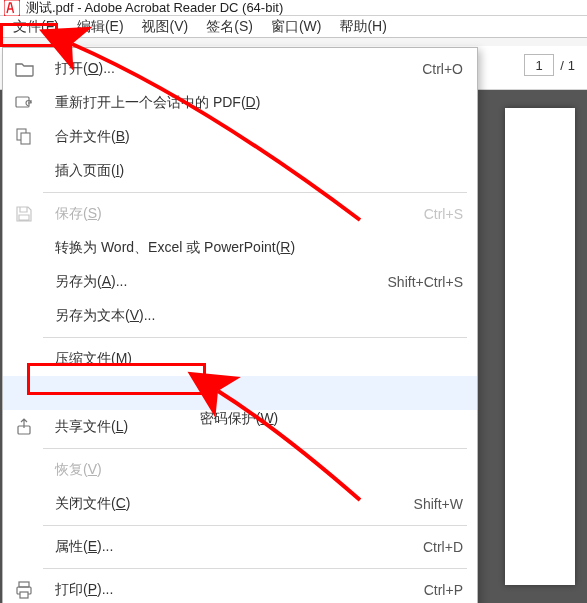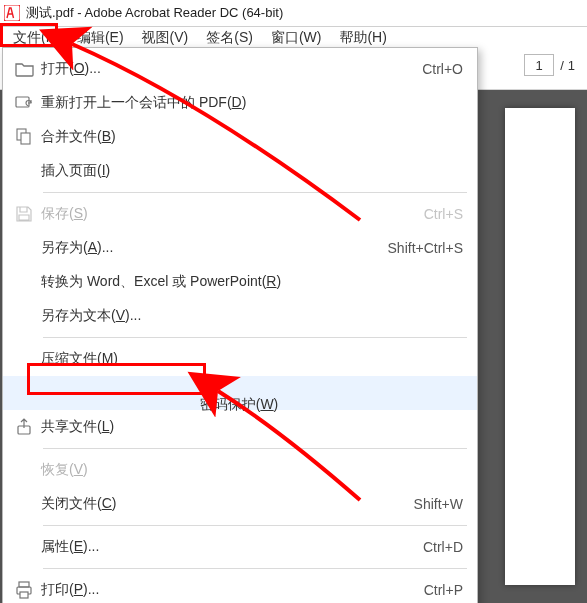--- a/index.html
+++ b/index.html
@@ -7,21 +7,21 @@
     body {
       font-family:"Microsoft YaHei","Segoe UI",Arial,sans-serif;
       font-size:13px;
       color:#333;
       background:#f5f5f5;
       position:relative;
       overflow:hidden;
     }
     
     .titlebar {
-      height:27px;
+      height:16px;
       display:flex;
       align-items:center;
       padding:0 4px;
       background:#fff;
       border-bottom:1px solid #d0d0d0;
     }
     .titlebar .app-icon { width:16px; height:16px; margin-right:6px; }
     .titlebar-title { font-size:13px; color:#222; }
     
     .menubar {
@@ -82,20 +82,21 @@
       background:#fff;
       border:1px solid #b9b9b9;
       box-shadow:3px 3px 8px rgba(0,0,0,.25);
       padding:4px 0 8px 0;
     }
     .dd-row {
       height:34px;
       display:flex;
       align-items:center;
       padding:0 14px 0 12px;
+      gap:14px;
     }
     .dd-row.highlight { background:#eaf3ff;flex-direction:column; }
     .dd-row.disabled { color:#b3b3b3; }
     .dd-icon {
       width:26px; height:20px;
       display:flex; align-items:center; justify-content:flex-start;
       flex-shrink:0;
     }
     .dd-label { flex:1; font-size:14px; }
     .dd-shortcut { font-size:14px; color:#555; }
@@ -208,26 +209,26 @@
     <span class="dd-icon">
       <svg width="18" height="18" viewBox="0 0 18 18">
           <path d="M2 2 h11 l3 3 v11 H2 Z M5 2 v5 h7 V2 M4 10 h10 v5 H4 Z" fill="none" stroke="#c6c6c6" stroke-width="1.2"></path>
         </svg>
     </span>
     <span class="dd-label">保存(<u>S</u>)</span>
     <span class="dd-shortcut">Ctrl+S</span>
   </div>
   <div class="dd-row">
     <span class="dd-icon"></span>
+    <span class="dd-label">转换为 Word、Excel 或 PowerPoint(<u>R</u>)</span>
+  </div>
+  <div class="dd-row">
+    <span class="dd-icon"></span>
     <span class="dd-label">另存为(<u>A</u>)...</span>
     <span class="dd-shortcut">Shift+Ctrl+S</span>
-  </div>
-  <div class="dd-row">
-    <span class="dd-icon"></span>
-    <span class="dd-label">转换为 Word、Excel 或 PowerPoint(<u>R</u>)</span>
   </div>
   <div class="dd-row">
     <span class="dd-icon"></span>
     <span class="dd-label">另存为文本(<u>V</u>)...</span>
   </div>
 
   <div class="dd-sep"></div>
 
   <div class="dd-row">
     <span class="dd-icon"></span>

